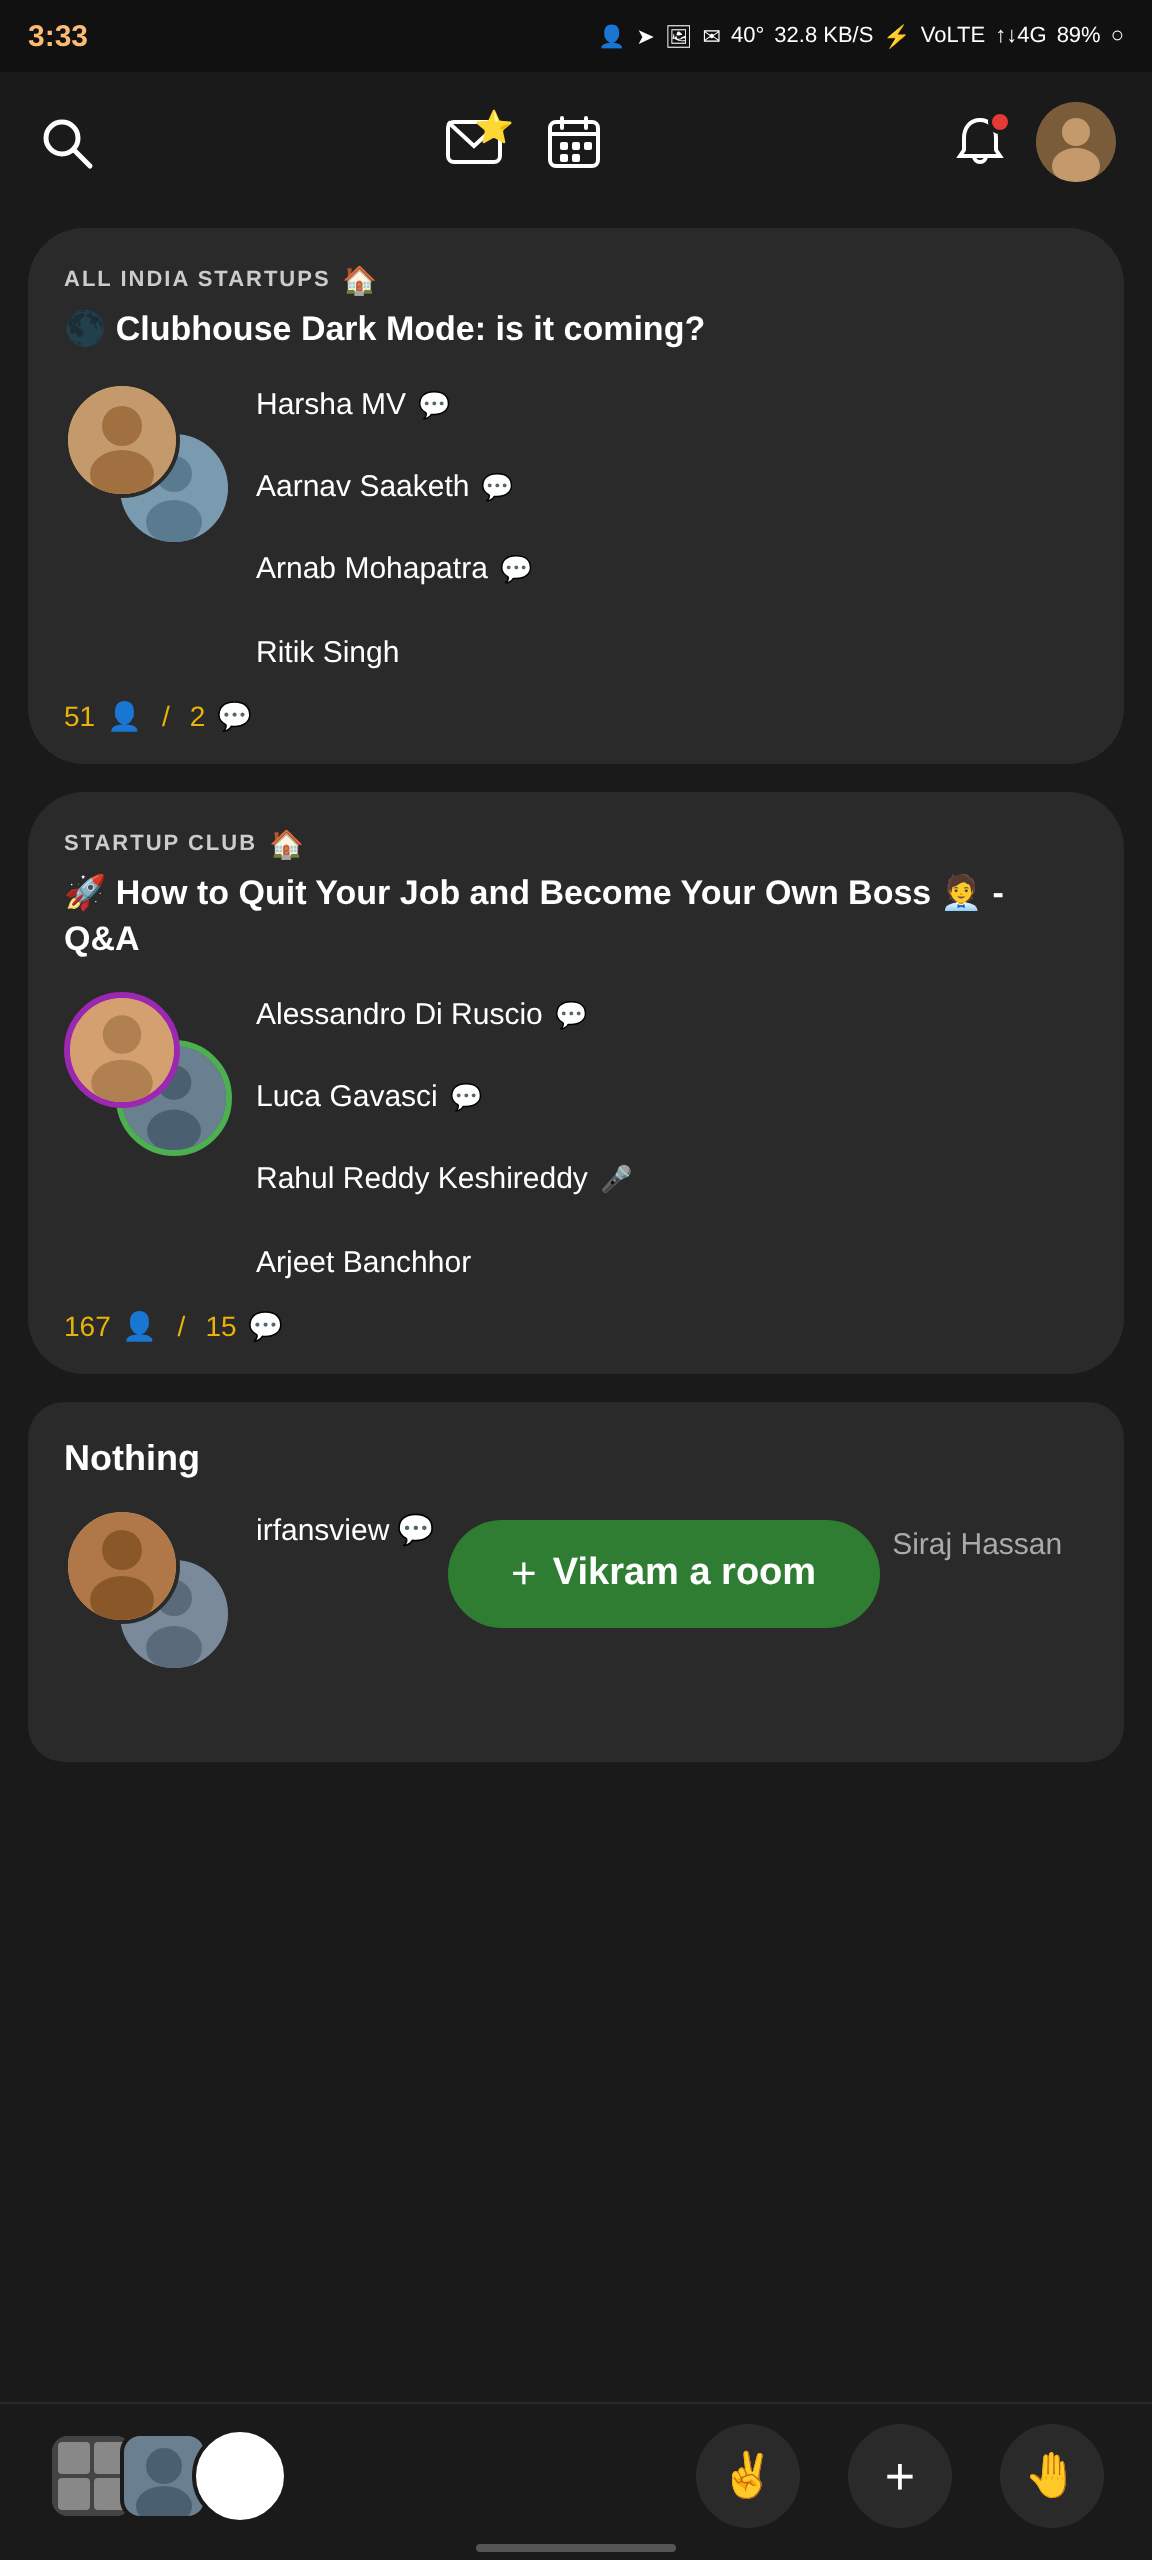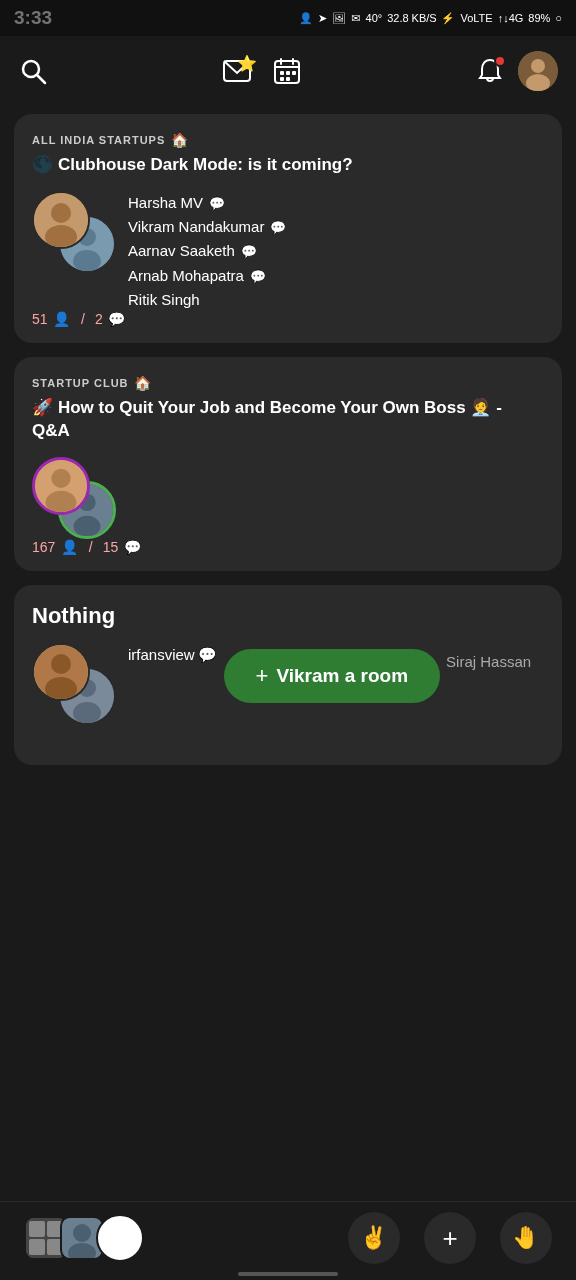--- a/index.html
+++ b/index.html
@@ -16,23 +16,23 @@
     
     .status-bar {
       background: #111;
       display: flex;
       align-items: center;
       justify-content: space-between;
       padding: 6px 14px;
       height: 36px;
     }
     .status-time {
-      font-size: 19px;
+      font-size: 15px;
       font-weight: 600;
-      color: #737373;
+      color: #fdba74;
     }
     .status-icons {
       display: flex;
       align-items: center;
       gap: 5px;
       font-size: 11px;
       color: #fff;
     }
     .status-icons span { font-size: 11px; }
 
@@ -90,21 +90,21 @@
     
     .rooms-container {
       padding: 8px 14px;
       display: flex;
       flex-direction: column;
       gap: 14px;
     }
 
     .room-card {
       background: #2a2a2a;
-      border-radius: 18px;
+      border-radius: 28px;
       padding: 18px 18px 16px 18px;
     }
 
     .room-club {
       display: flex;
       align-items: center;
       gap: 6px;
       margin-bottom: 6px;
     }
     .club-name {
@@ -150,47 +150,48 @@
     }
     .avatar-circle.a1 { top: 0; left: 0; background: #c8a060; z-index: 3; }
     .avatar-circle.a2 { top: 24px; left: 26px; background: #6a7a8a; z-index: 2; }
     
     .avatar-circle.purple-border { border: 3px solid #9c27b0; }
     .avatar-circle.green-border { border: 3px solid #4caf50; }
 
     .speakers-list {
       display: flex;
       flex-direction: column;
-      gap: 1px;
+      gap: 18px;
     }
     .speaker-name {
       font-size: 15px;
       color: #ffffff;
       line-height: 1.55;
     }
     .speaker-emoji { font-size: 13px; margin-left: 2px; }
 
     .room-stats {
+      margin-top: 12px;
       font-size: 14px;
-      color: #fca5a5;
+      color: #eab308;
       display: flex;
       align-items: flex-start;
       gap: 6px;
     }
     .stat-separator { margin: 0 4px; }
 
     
     .nothing-card {
       background: #2a2a2a;
       border-radius: 18px;
       padding: 18px 18px 16px 18px;
       min-height: 180px;
     }
     .nothing-title {
-      font-size: 22px;
+      font-size: 18px;
       font-weight: 600;
       color: #ffffff;
       margin-bottom: 14px;
     }
     .start-room-btn {
       background: #2e7d32;
       color: #fff;
       border: none;
       border-radius: 30px;
       padding: 14px 32px;
@@ -383,21 +384,20 @@
         <div class="avatar-circle a2 face-bg-2">
           <svg width="54" height="54" viewBox="0 0 54 54">
             <circle cx="27" cy="27" r="27" fill="#7a9ab0"></circle>
             <circle cx="27" cy="20" r="9" fill="#5a7a90"></circle>
             <ellipse cx="27" cy="44" rx="14" ry="11" fill="#5a7a90"></ellipse>
           </svg>
         </div>
       </div>
       <div class="speakers-list">
         <span class="speaker-name">Harsha MV <span class="speaker-emoji">💬</span></span>
-        <span class="speaker-name">Vikram Nandakumar <span class="speaker-emoji">💬</span></span>
         <span class="speaker-name">Aarnav Saaketh <span class="speaker-emoji">💬</span></span>
         <span class="speaker-name">Arnab Mohapatra <span class="speaker-emoji">💬</span></span>
         <span class="speaker-name">Ritik Singh</span>
       </div>
     </div>
     <div class="room-stats">
       <span>51</span>
       <span>👤</span>
       <span class="stat-separator">/</span>
       <span>2</span>
@@ -422,20 +422,26 @@
             <ellipse cx="27" cy="44" rx="16" ry="12" fill="#b08050"></ellipse>
           </svg>
         </div>
         <div class="avatar-circle a2 green-border" style="background:#5a6a7a;">
           <svg width="54" height="54" viewBox="0 0 54 54">
             <circle cx="27" cy="27" r="27" fill="#6a8090"></circle>
             <circle cx="27" cy="19" r="9" fill="#4a6070"></circle>
             <ellipse cx="27" cy="44" rx="14" ry="11" fill="#4a6070"></ellipse>
           </svg>
         </div>
+      </div>
+      <div class="speakers-list">
+        <span class="speaker-name">Alessandro Di Ruscio <span class="speaker-emoji">💬</span></span>
+        <span class="speaker-name">Luca Gavasci <span class="speaker-emoji">💬</span></span>
+        <span class="speaker-name">Rahul Reddy Keshireddy <span class="speaker-emoji">🎤</span></span>
+        <span class="speaker-name">Arjeet Banchhor</span>
       </div>
     </div>
     <div class="room-stats">
       <span>167</span>
       <span>👤</span>
       <span class="stat-separator">/</span>
       <span>15</span>
       <span>💬</span>
     </div>
   </div>

